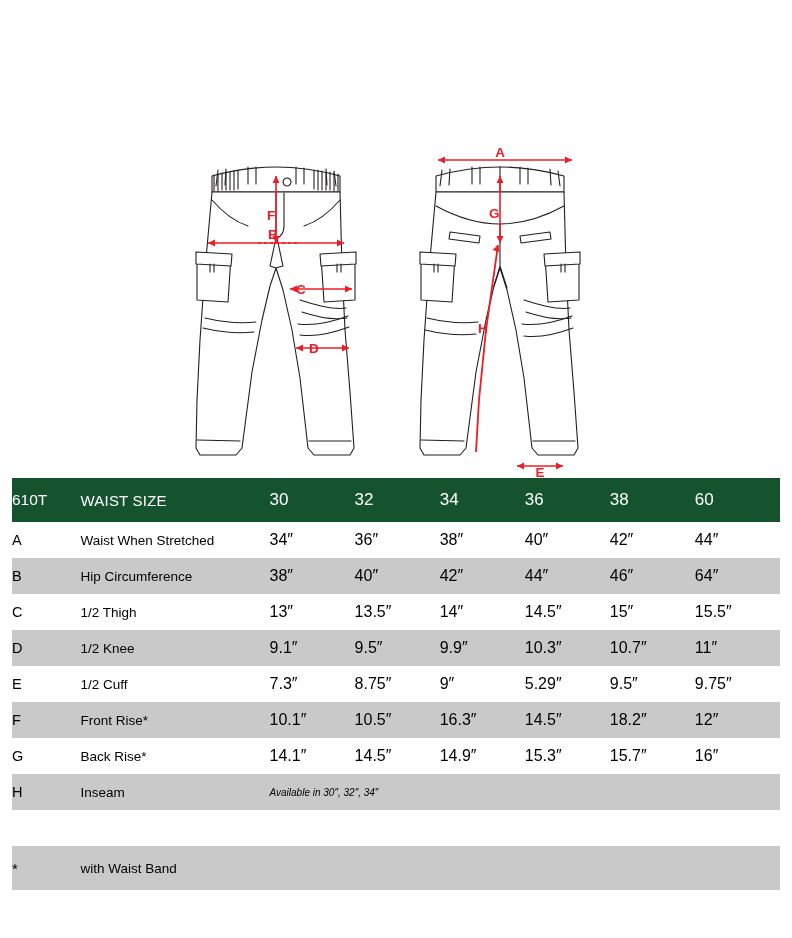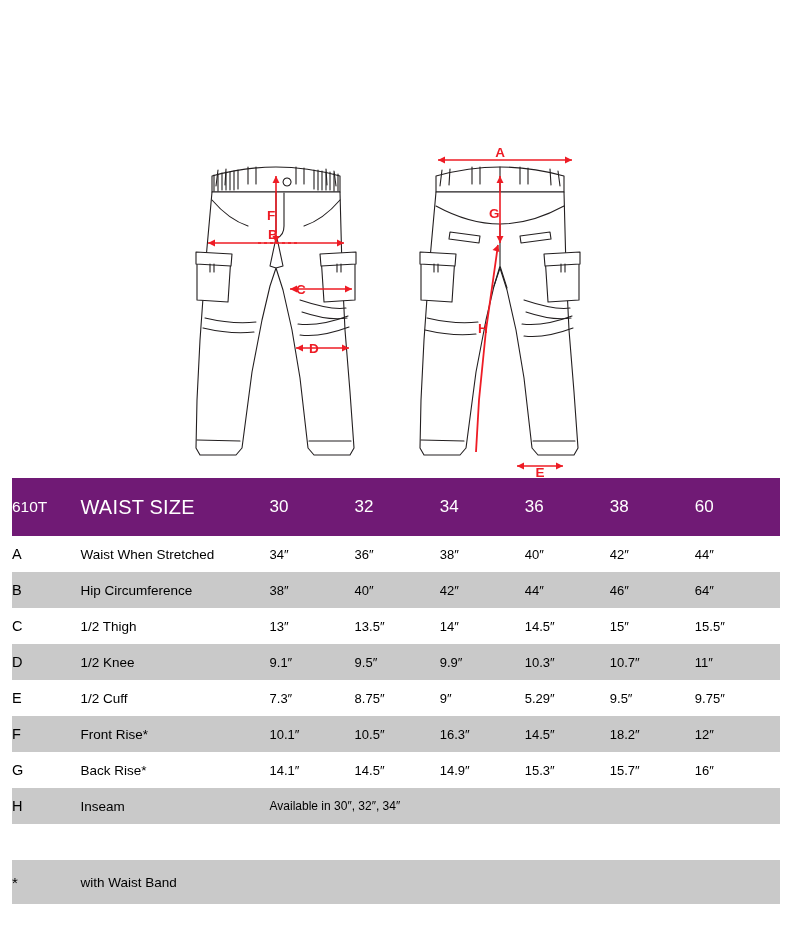--- a/index.html
+++ b/index.html
@@ -35,51 +35,52 @@
     table-layout: fixed;
   }
   #size-table td, #size-table th {
     padding: 0;
     margin: 0;
     text-align: left;
     vertical-align: middle;
     font-weight: normal;
   }
   .r-head td {
-    background: #701a75;
+    background: #14532d;
     color: #ffffff;
-    height: 58px;
+    height: 44px;
     font-size: 15.5px;
   }
   .r-head td.c-code { font-size: 15.5px; }
-  .r-head td.c-label { font-size: 20px; letter-spacing: .2px; }
+  .r-head td.c-label { font-size: 15px; letter-spacing: .2px; }
   .r-head td.c-size { font-size: 17px; }
 
   tr.band-light td { background: #ffffff; color: #000000; }
   tr.band-dark td  { background: #c9c9c9; color: #000000; }
 
   tbody tr { height: 36px; }
 
   td.c-code {
     width: 58px;
     text-align: center;
     font-size: 14.5px;
   }
   td.c-label {
     width: 160px;
     font-size: 13.5px;
   }
   td.c-size {
     width: 72px;
-    font-size: 13px;
+    font-size: 16px;
   }
   .r-head td.c-code { padding-left: 12px; text-align: left; }
   td.c-span {
-    font-size: 12px;
+    font-size: 10px;
     text-align: center;
+    font-style: italic;
   }
   .footnote-row td { height: 44px; }
   .footnote-row td.c-code { font-size: 15px; }
   .footnote-row td.c-label { font-size: 13.5px; }
 
   .spacer-row td { height: 22px; background: #ffffff; }
 
   
 </style>
 </head>

